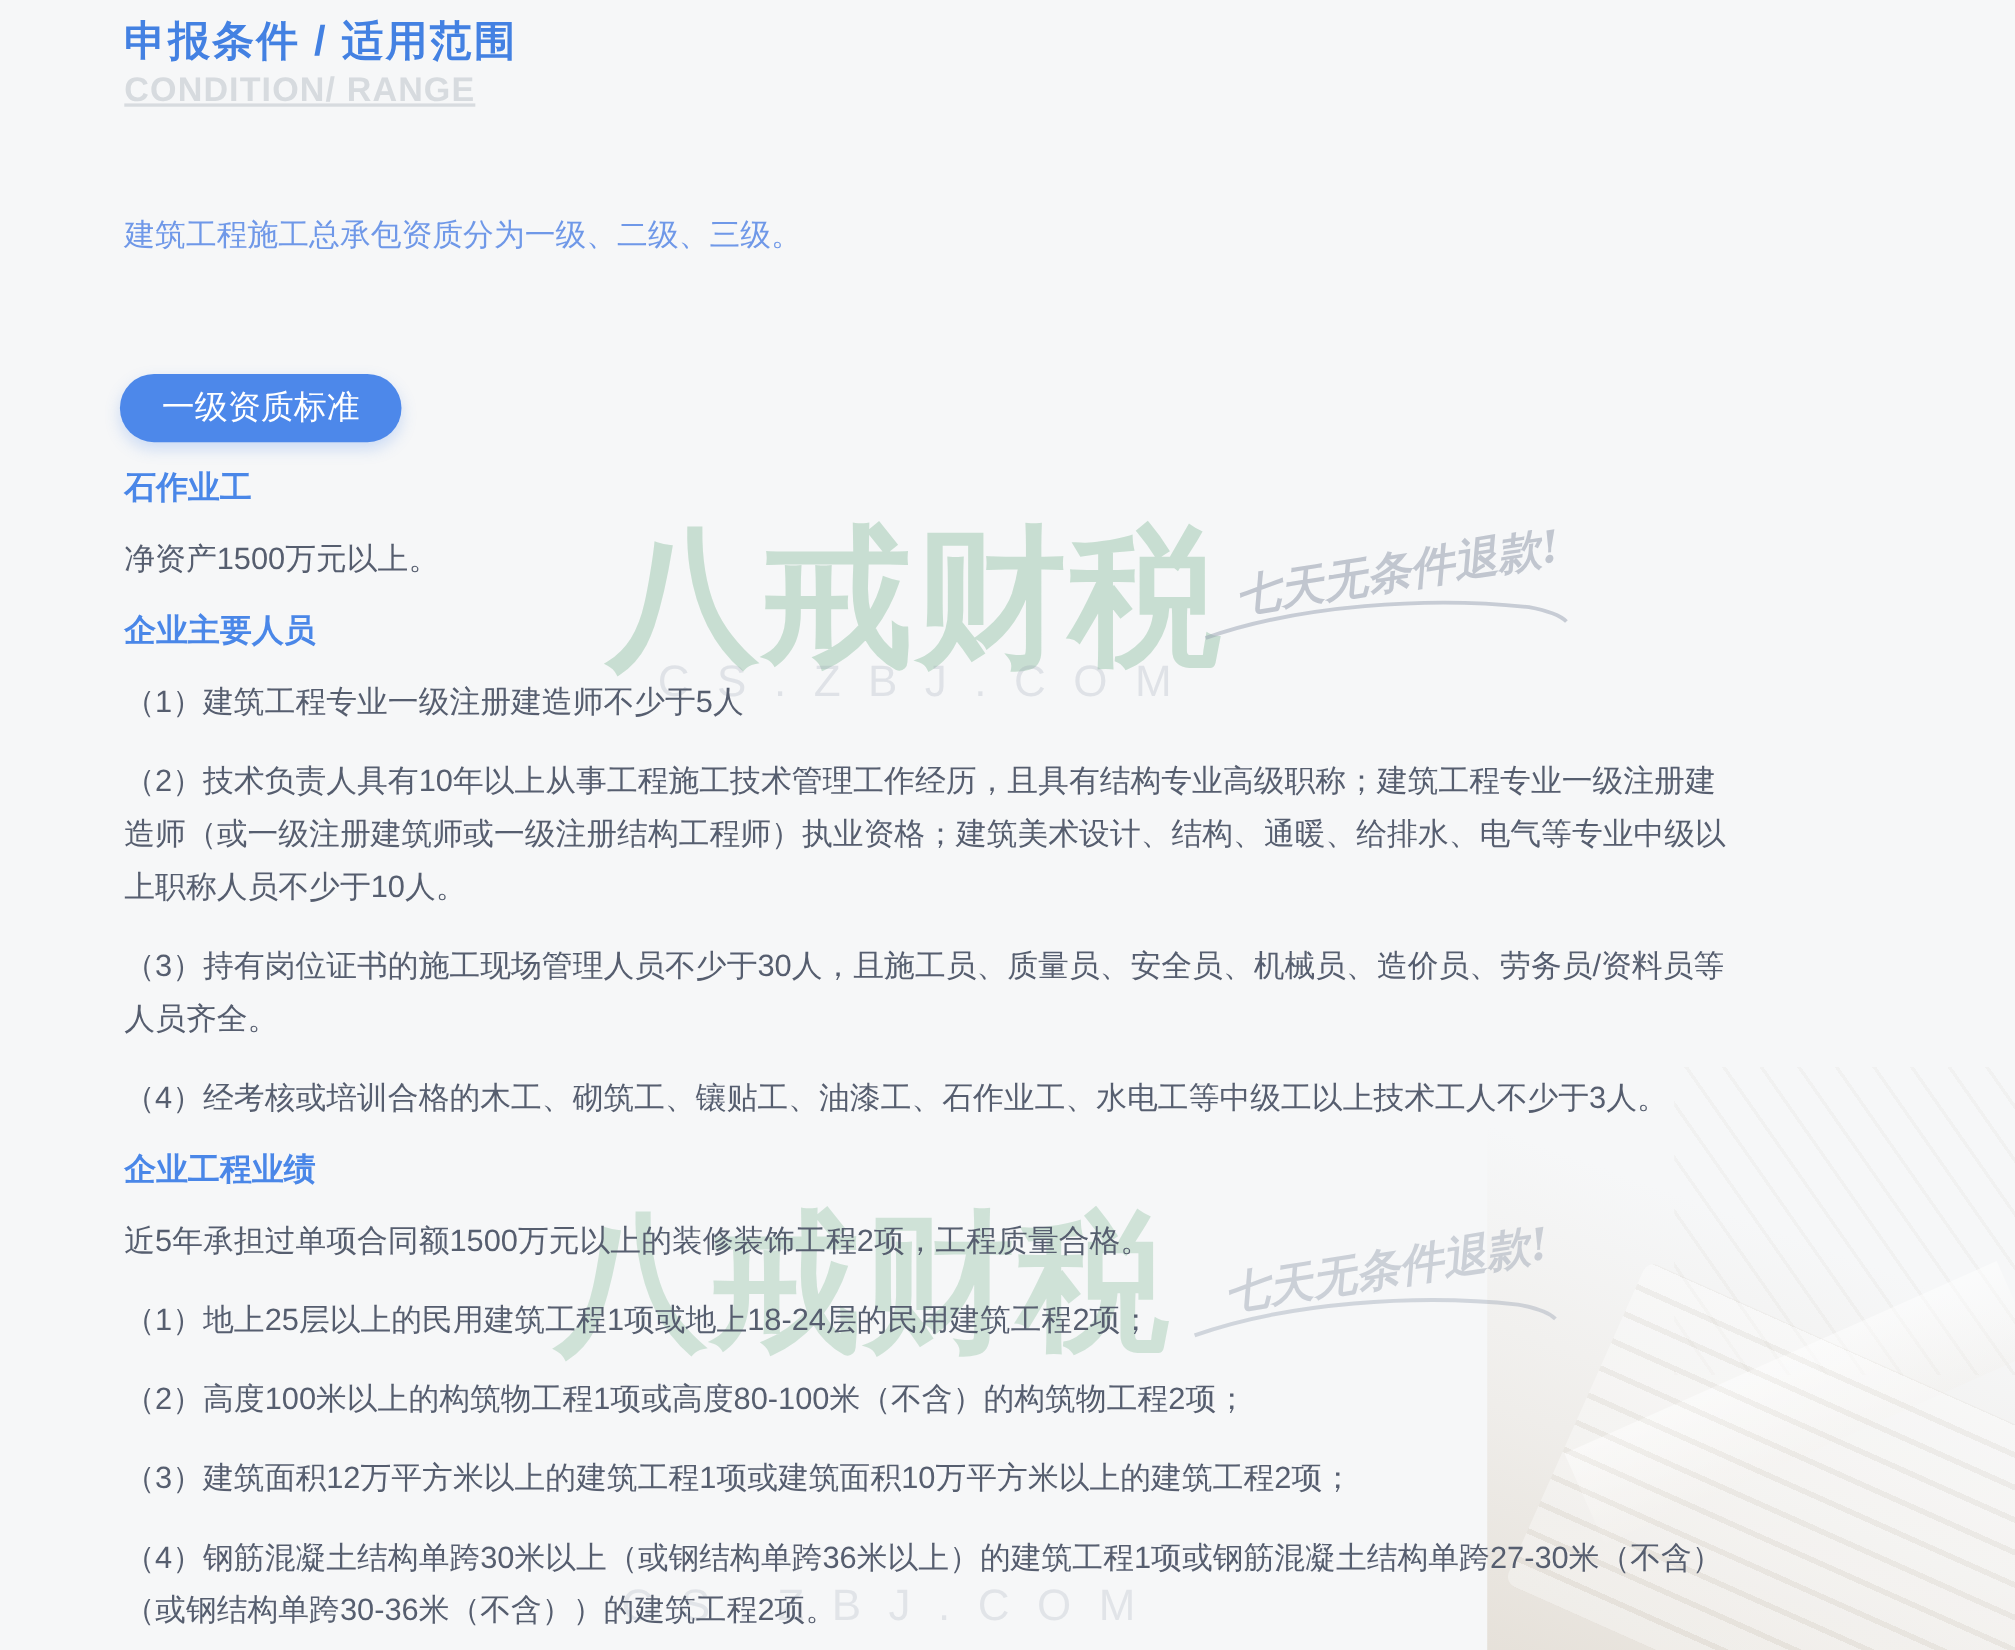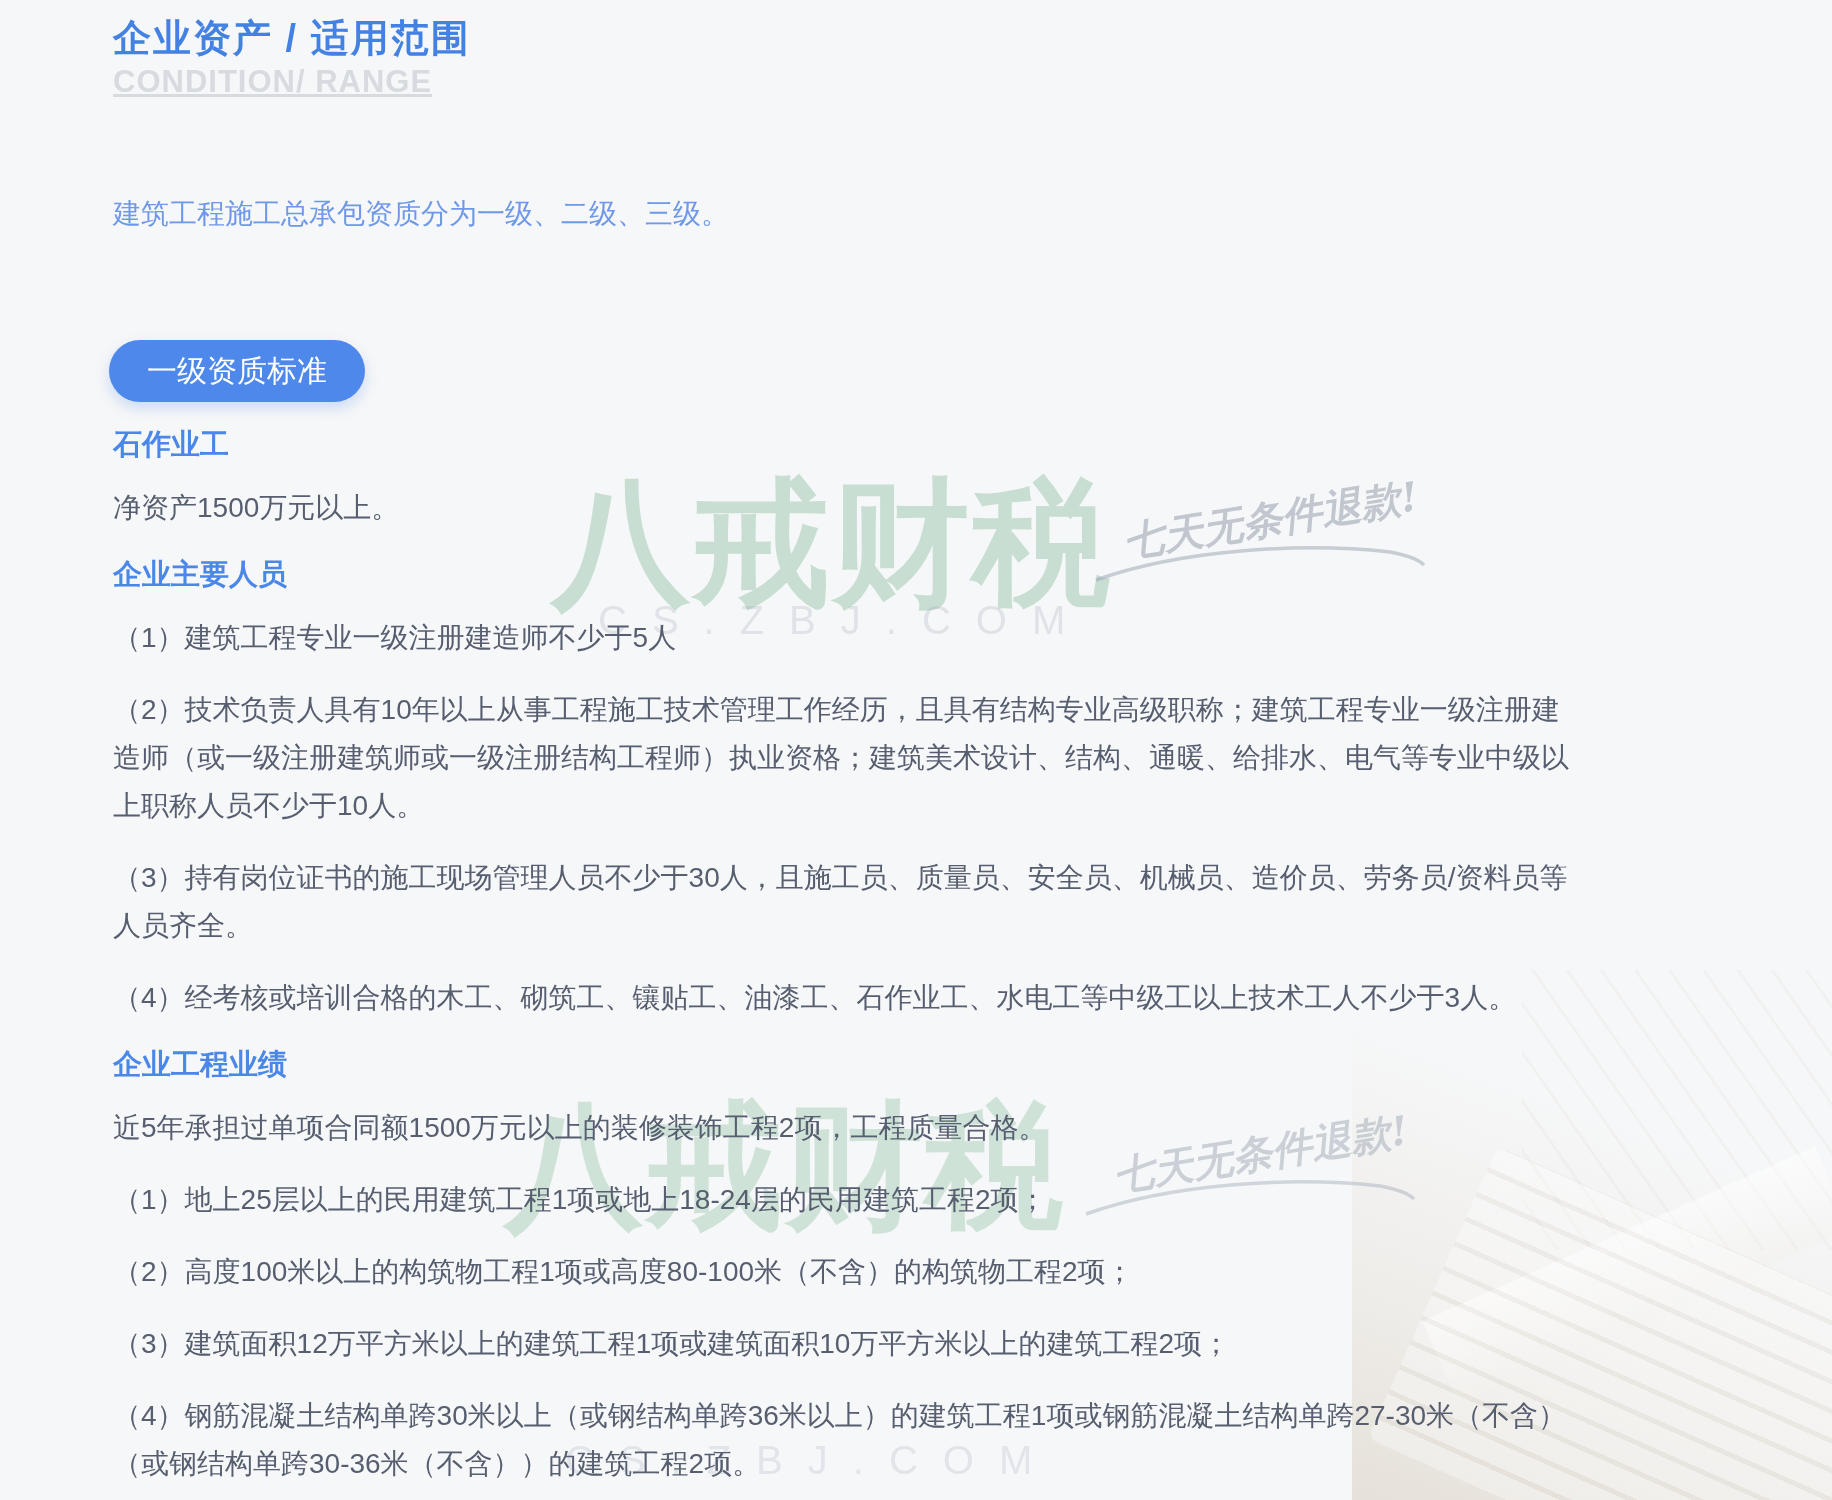--- a/index.html
+++ b/index.html
@@ -98,21 +98,21 @@
 </svg>
 
 <div class="wm wm-brand wm-dim" style="left:505px;top:1075px;opacity:0.17;">八戒财税</div>
 <div class="wm wm-domain" style="left:565px;top:1438px;opacity:0.22;">CS.ZBJ.COM</div>
 <div class="wm wm-slogan wm-dim" style="left:1112px;top:1126px;">七天无条件退款!</div>
 <svg class="wm-swoosh" style="left:1080px;top:1172px;z-index:1;" width="340" height="50" viewBox="0 0 340 50">
   <path d="M6 42 C 90 12, 210 4, 300 14 C 316 17, 328 21, 334 27" stroke="#98a2b2" stroke-width="3.5" fill="none" opacity="0.4"></path>
 </svg>
 
 <div class="content">
-  <h1 class="title">企业资产 / 适用范围</h1>
+  <h1 class="title">申报条件 / 适用范围</h1>
   <div class="subtitle">CONDITION/ RANGE</div>
 
   <p class="intro">建筑工程施工总承包资质分为一级、二级、三级。</p>
 
   <div class="badge">一级资质标准</div>
 
   <h3 class="sec">石作业工</h3>
   <p class="body">净资产1500万元以上。</p>
 
   <h3 class="sec">企业主要人员</h3>

